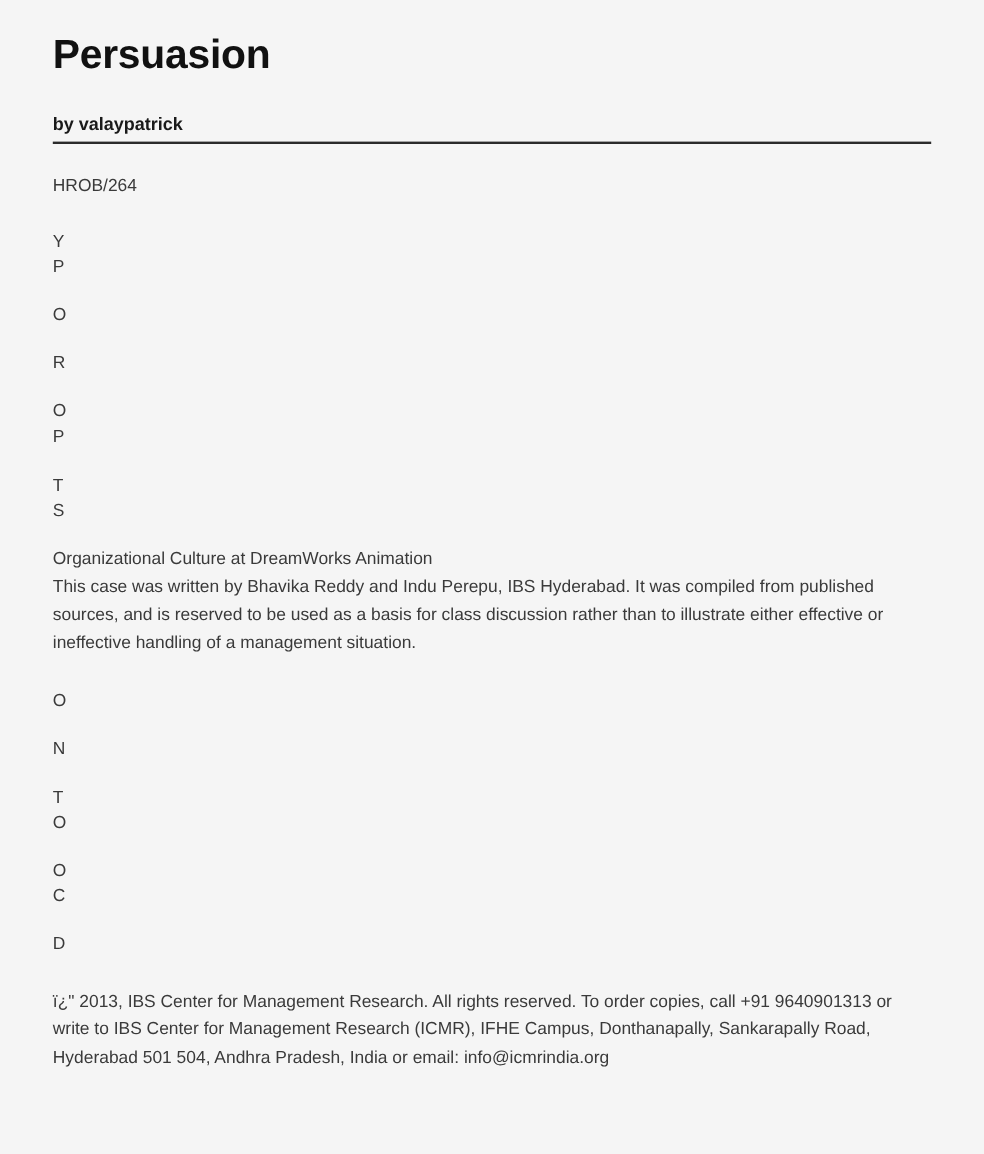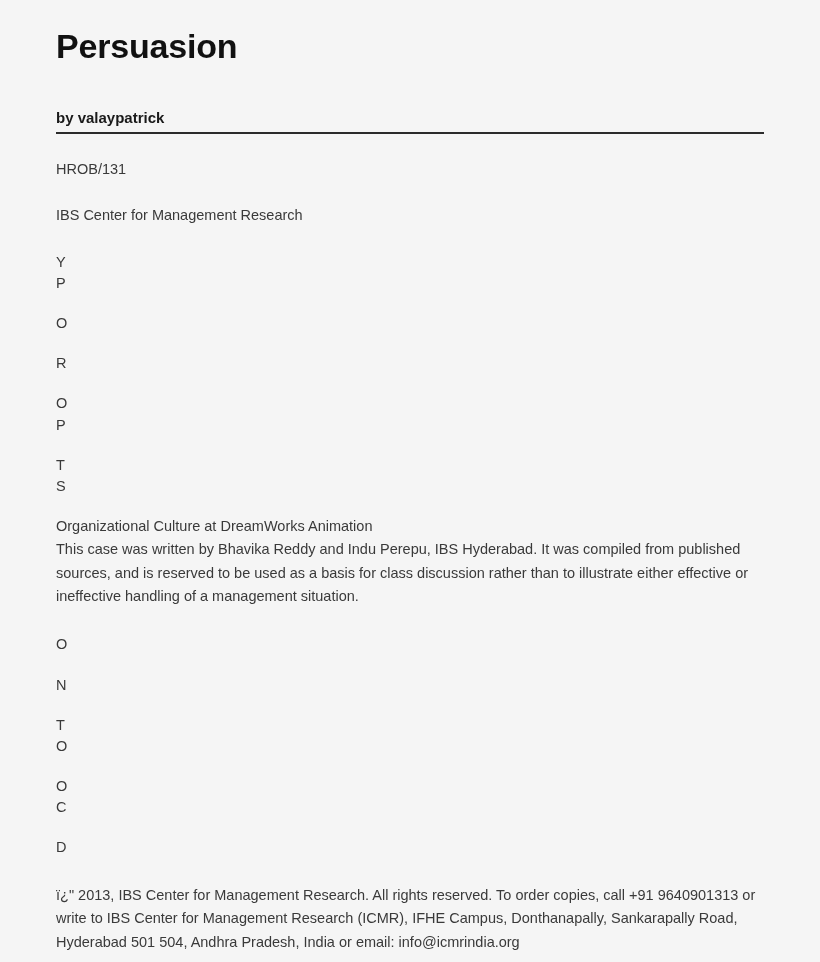--- a/index.html
+++ b/index.html
@@ -12,34 +12,34 @@
     background: #f5f5f5;
     font-family: "Liberation Sans", sans-serif;
     color: #333333;
     overflow: hidden;
   }
   .page {
     position: relative;
     width: 820px;
     height: 962px;
     box-sizing: border-box;
-    padding: 0 56px;
+    padding: 0 44px;
     background: #f5f5f5;
   }
   .doc-title {
     margin: 0;
     padding-top: 28px;
     font-size: 34px;
     font-weight: bold;
     letter-spacing: -0.2px;
     color: #111111;
     line-height: 1.1;
   }
   .byline-wrap {
-    margin-top: 44px;
+    margin-top: 30px;
     border-bottom: 2px solid #2b2b2b;
     padding-bottom: 5px;
   }
   .byline {
     font-size: 15px;
     font-weight: bold;
     color: #1a1a1a;
     line-height: 1.2;
   }
   .meta-line {
@@ -90,23 +90,22 @@
 <body>
 
 <div class="page">
 
   <h1 class="doc-title">Persuasion</h1>
 
   <div class="byline-wrap">
     <div class="byline">by valaypatrick</div>
   </div>
 
-  <div class="meta-line">HROB/131</div>
+  <div class="meta-line">HROB/264</div>
 
-  <div class="meta-line">IBS Center for Management Research</div>
 
   <div class="letter-block">
     <div class="letter-group">
       <div class="letter-row">Y</div>
       <div class="letter-row">P</div>
     </div>
     <div class="letter-group">
       <div class="letter-row">O</div>
     </div>
     <div class="letter-group">

